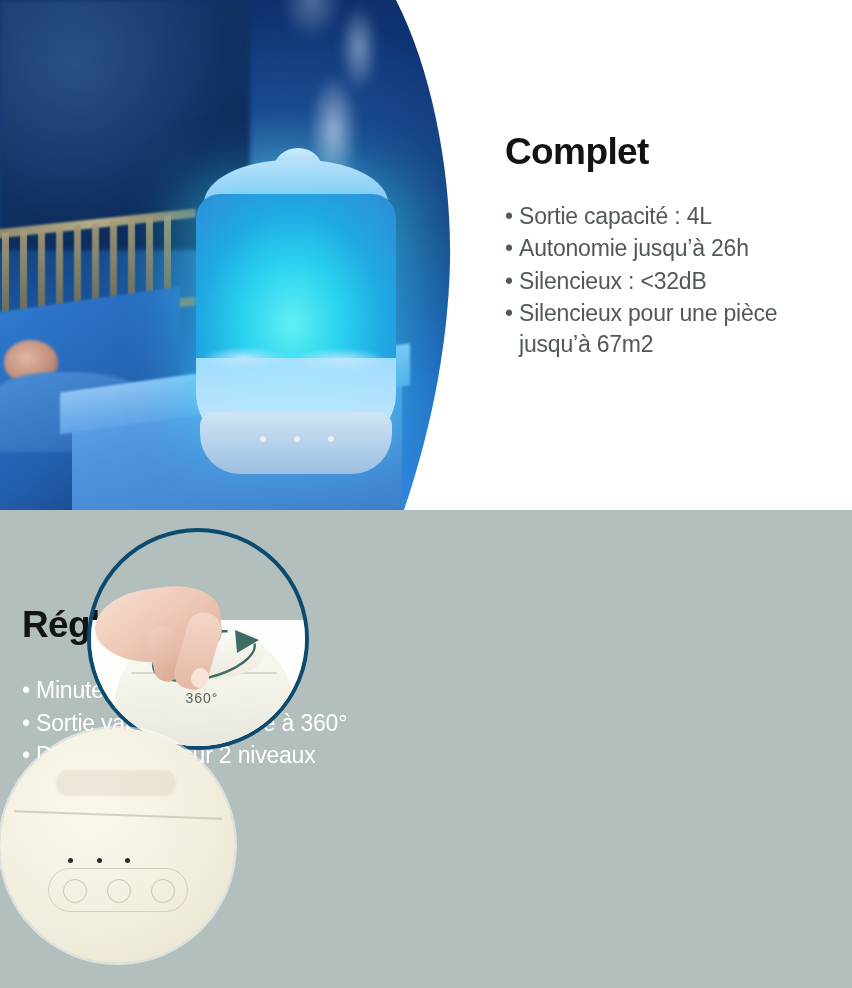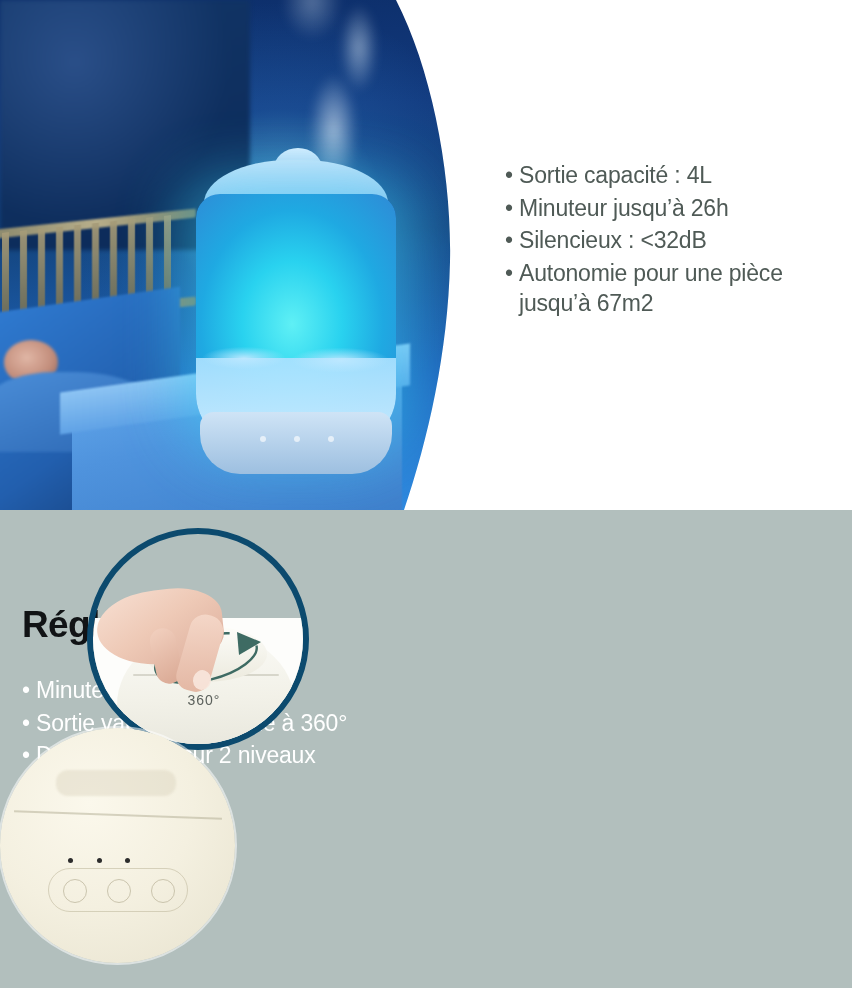--- a/index.html
+++ b/index.html
@@ -167,21 +167,21 @@
     display:flex; align-items:flex-start;
     font-size:23px; line-height:1.43; color:#ffffff;
     letter-spacing:-0.2px;
   }
   .ul-bot li .dot { flex:0 0 auto; width:14px; line-height:1.43; }
   .ul-bot li .txt { flex:1 1 auto; }
 
   
   .circle-360 {
     position:absolute; left:87px; top:18px; width:222px; height:222px;
-    border-radius:50%; border:6px solid #0c4a6e; overflow:hidden;
+    border-radius:50%; border:4px solid #0c4a6e; overflow:hidden;
     background:transparent;
   }
   .c360-white {
     position:absolute; left:0; bottom:0; width:222px; height:126px;
     background:#fdfdfb;
   }
   .dome {
     position:absolute; left:24px; top:96px; width:178px; height:150px;
     border-radius:50% 50% 28% 28%;
     background:linear-gradient(178deg,#fbfbf7 0%,#f2f1e8 46%,#e2e1d6 100%);
@@ -311,36 +311,37 @@
           <div class="hum-leds">
             <i></i>
               <i></i>
               <i></i>
           </div>
         </div>
       </div>
     </div>
 
     <div class="top-text">
+      <h2 class="h-complet">Complet</h2>
       <ul class="ul-top">
         <li>
           <span class="dot">•</span>
           <span class="txt">Sortie capacité : 4L</span>
         </li>
         <li>
           <span class="dot">•</span>
-          <span class="txt">Minuteur jusqu’à 26h</span>
+          <span class="txt">Autonomie jusqu’à 26h</span>
         </li>
         <li>
           <span class="dot">•</span>
           <span class="txt">Silencieux : &lt;32dB</span>
         </li>
         <li>
           <span class="dot">•</span>
-          <span class="txt">Autonomie pour une pièce jusqu’à 67m2</span>
+          <span class="txt">Silencieux pour une pièce jusqu’à 67m2</span>
         </li>
       </ul>
     </div>
   </section>
 
   <section class="panel-bottom">
 
     <div class="bottom-text">
       <h2 class="h-reglable">Réglable</h2>
       <ul class="ul-bot">

